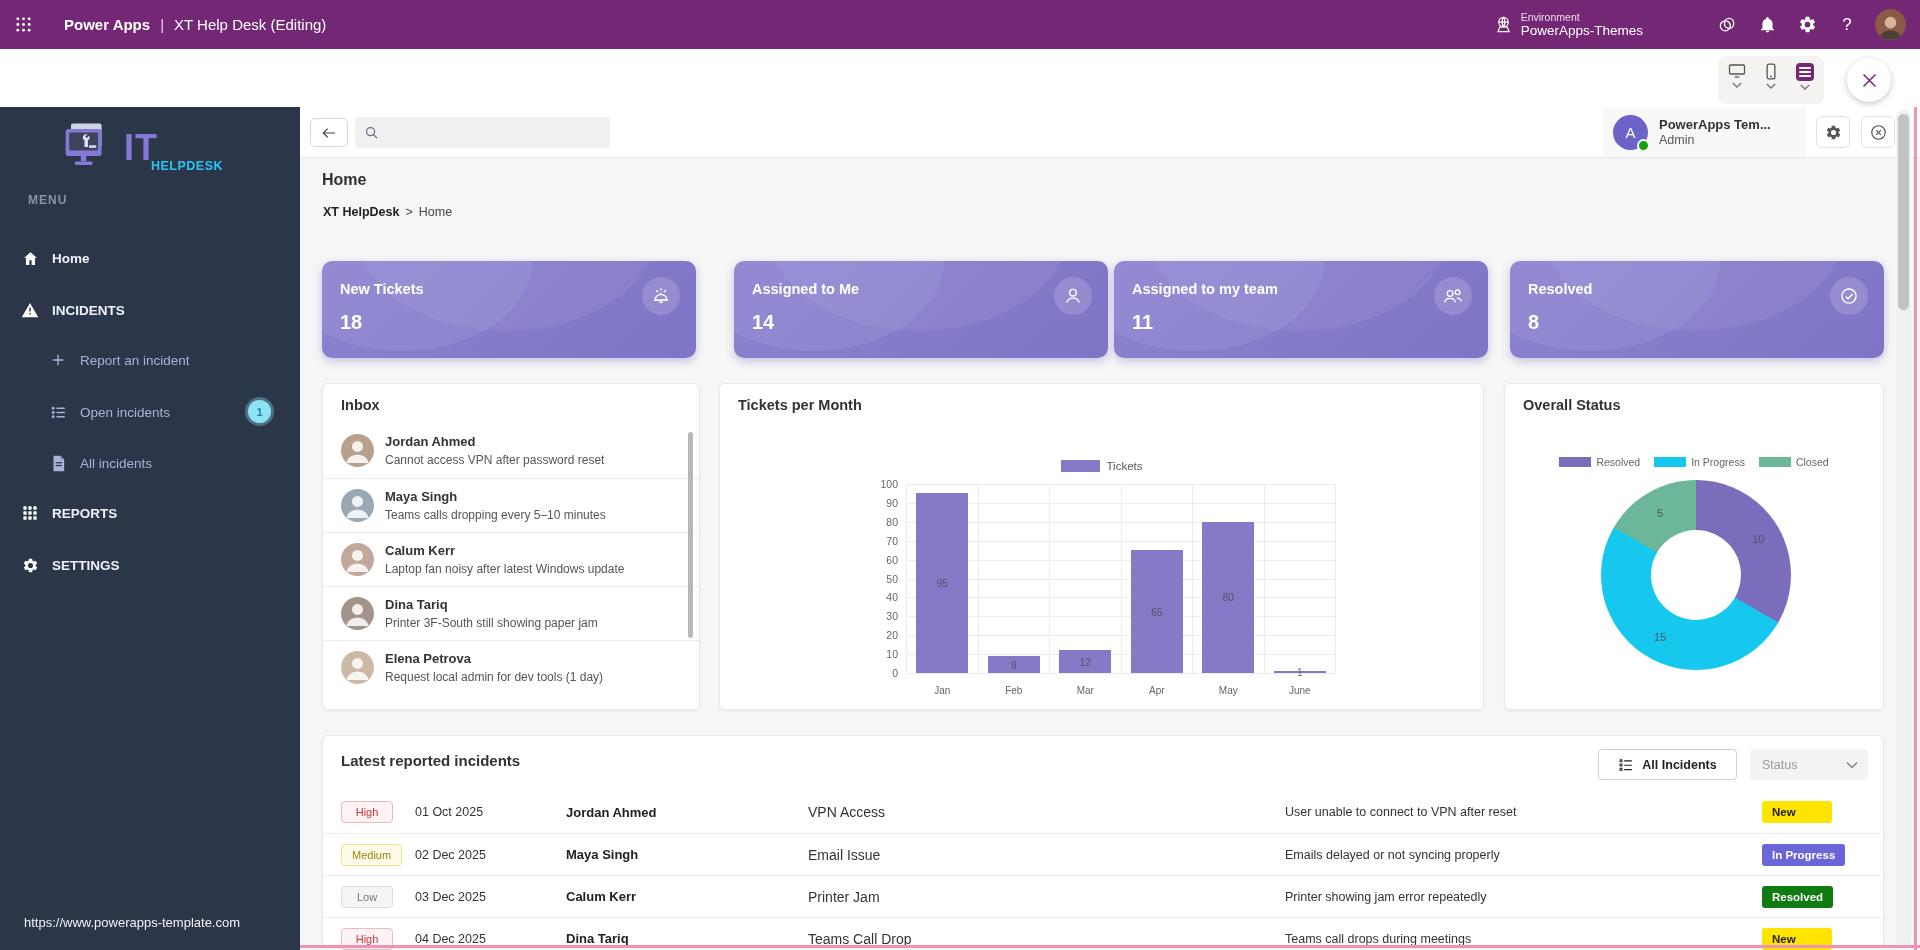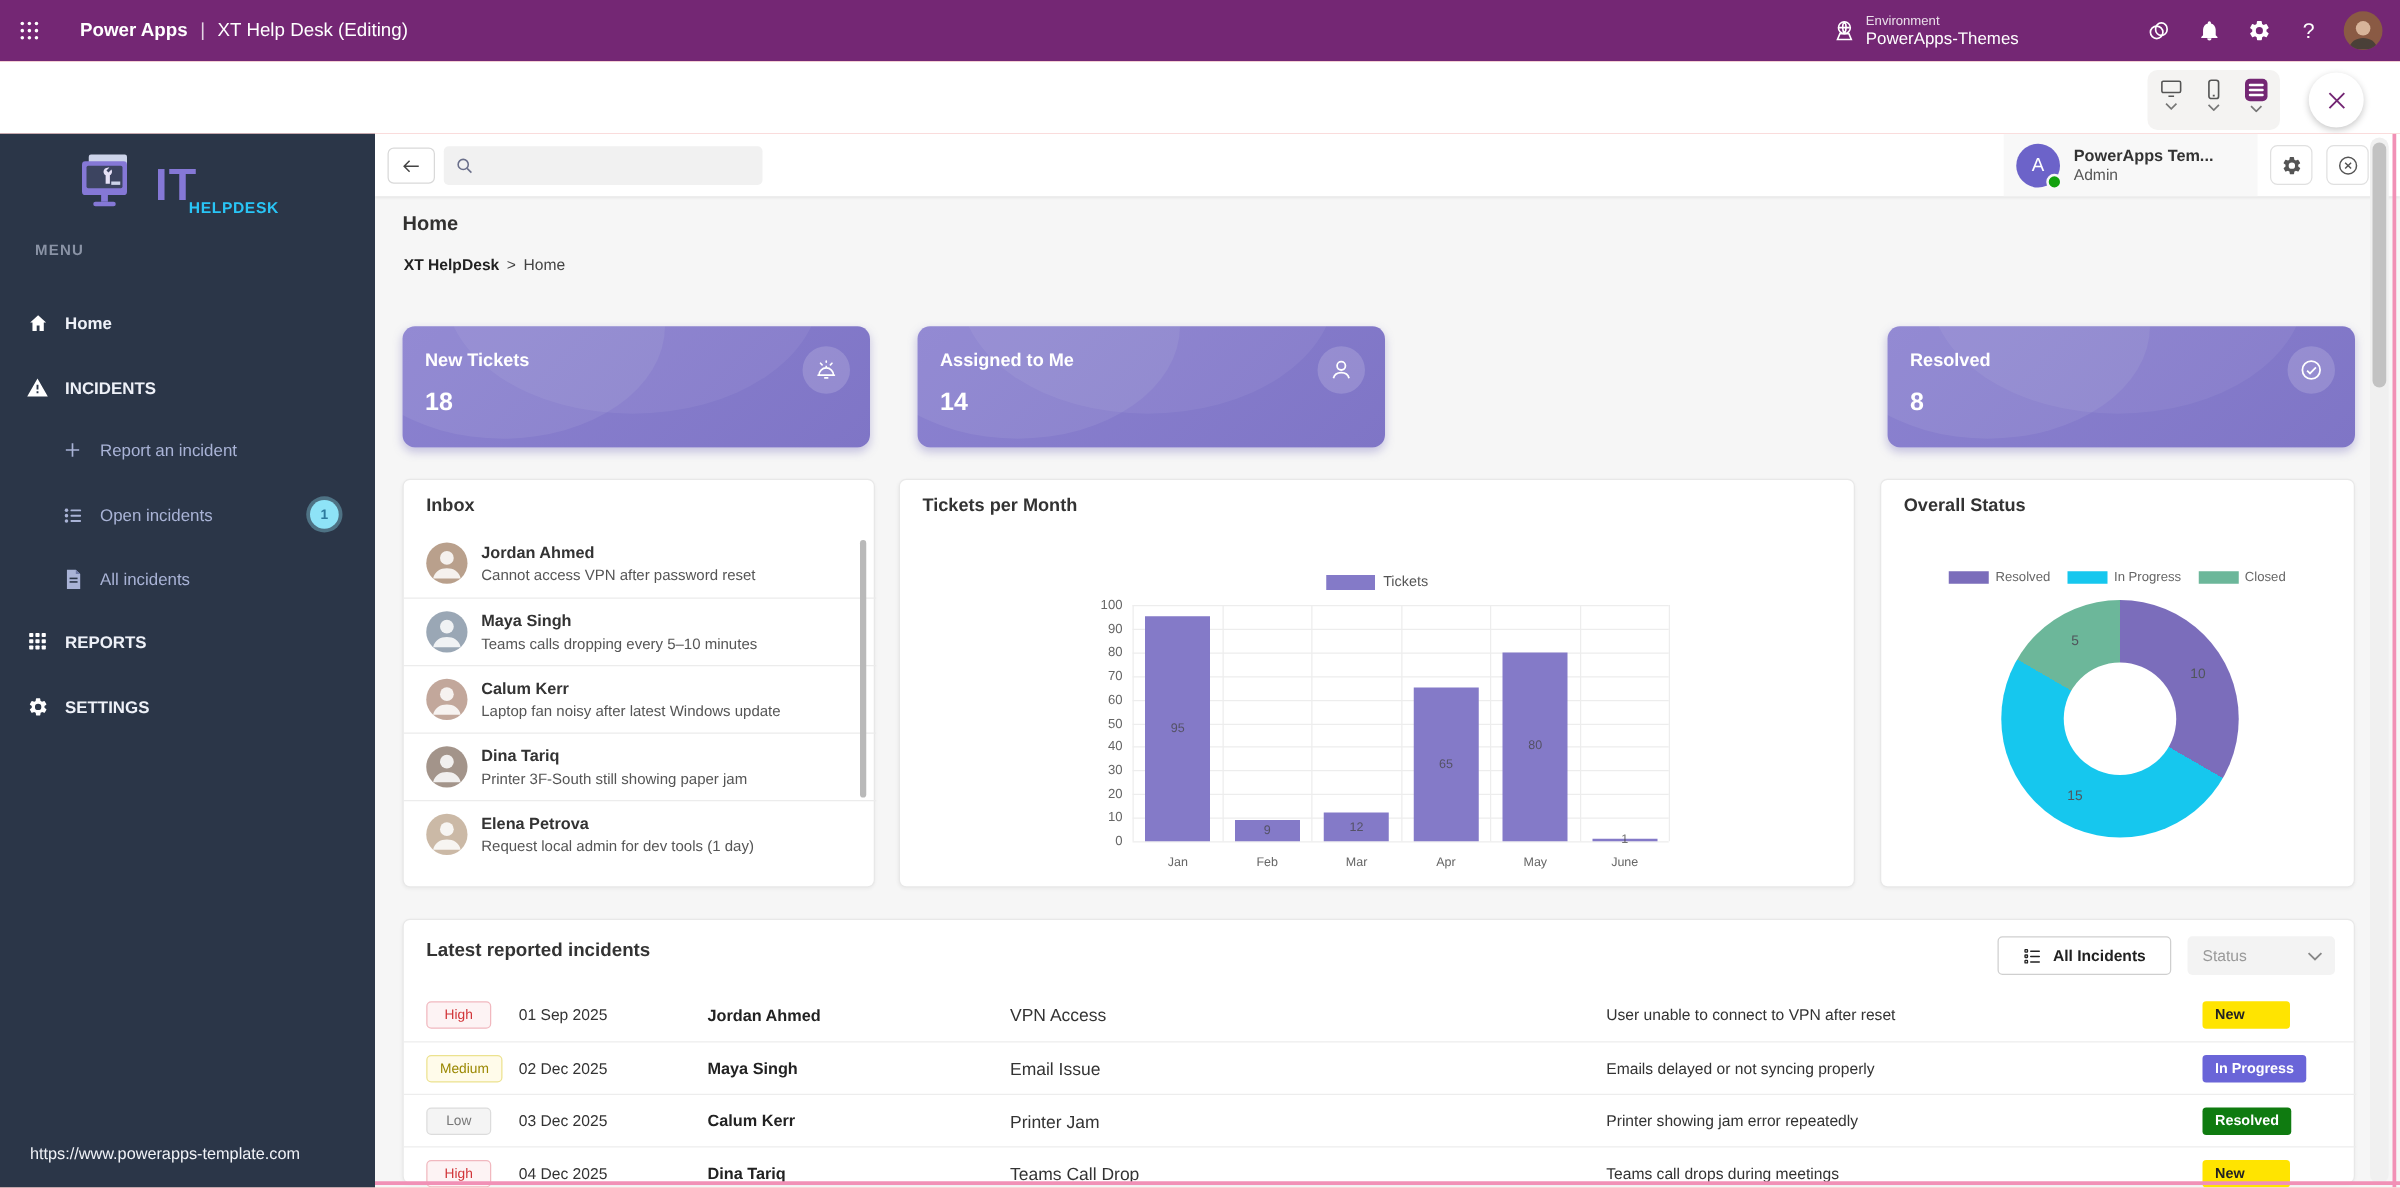--- a/index.html
+++ b/index.html
@@ -8,21 +8,21 @@
   .stage { position:relative; width:1920px; height:950px; background:#ef4444; }
   svg { display:block; }
 
   
   .topbar { position:absolute; left:0; top:0; width:1920px; height:49px; background:var(--topbar,#742774); display:flex; align-items:center; color:#fff; }
   .waffle { width:46px; height:49px; display:flex; align-items:center; justify-content:center; cursor:pointer; }
   .tb-title { font-size:15px; display:flex; gap:10px; align-items:center; margin-left:18px; }
   .tb-brand { font-weight:bold; }
   .tb-sep { opacity:.8; font-weight:300; }
   .tb-right { position:absolute; right:0; top:0; height:49px; display:flex; align-items:center; }
-  .env { display:flex; align-items:center; gap:8px; margin-right:92px; }
+  .env { display:flex; align-items:center; gap:8px; margin-right:64px; }
   .env-labels { line-height:1.15; }
   .env-cap { font-size:10.5px; opacity:.85; }
   .env-name { font-size:13.5px; }
   .tb-icon { width:40px; height:49px; display:flex; align-items:center; justify-content:center; cursor:pointer; }
   .tb-help { font-size:17px; }
   .tb-avatar { width:31px; height:31px; border-radius:50%; background:#8a5a44; margin:0 14px 0 8px; overflow:hidden; position:relative; cursor:pointer; }
   .tb-avatar svg { position:absolute; left:0; top:2px; }
 
   
   .strip { position:absolute; left:0; top:49px; width:1920px; height:58px; background:#fff; }
@@ -389,20 +389,32 @@
           </svg>
       </div>
     </div>
     <div class="stat-card" style="left:418px;margin-left:16px;">
       <div class="sc-label">Assigned to Me</div>
       <div class="sc-value">14</div>
       <div class="sc-icon">
         <svg width="20" height="20" viewBox="0 0 24 24" fill="none" stroke="#fff" stroke-width="1.7">
             <circle cx="12" cy="8" r="4"></circle>
             <path d="M4.5 20c1-4 4-5.5 7.5-5.5s6.5 1.5 7.5 5.5"></path>
+          </svg>
+      </div>
+    </div>
+    <div class="stat-card" style="left:814px;">
+      <div class="sc-label">Assigned to my team</div>
+      <div class="sc-value">11</div>
+      <div class="sc-icon">
+        <svg width="22" height="20" viewBox="0 0 26 24" fill="none" stroke="#fff" stroke-width="1.6">
+            <circle cx="9.5" cy="9" r="3.4"></circle>
+            <path d="M3 19.5c.8-3.2 3.4-4.6 6.5-4.6s5.7 1.4 6.5 4.6"></path>
+            <circle cx="18.5" cy="7.5" r="2.8"></circle>
+            <path d="M17.5 14.5c2.9 0 5 1.3 5.7 4"></path>
           </svg>
       </div>
     </div>
     <div class="stat-card" style="left:1210px;">
       <div class="sc-label">Resolved</div>
       <div class="sc-value">8</div>
       <div class="sc-icon">
         <svg width="20" height="20" viewBox="0 0 24 24" fill="none" stroke="#fff" stroke-width="1.7">
             <circle cx="12" cy="12" r="8.5"></circle>
             <path d="M8 12.5l2.8 2.8L16.5 9.5"></path>
@@ -576,21 +588,21 @@
       </div>
       <div class="inc-status-dd">
         <span>Status</span>
         <svg width="12" height="8" viewBox="0 0 14 9" fill="none" stroke="#888" stroke-width="1.7">
             <path d="M1 1.5l6 6 6-6"></path>
           </svg>
       </div>
       <div class="inc-rows">
           <div class="inc-row">
             <span class="cell-sev"><span class="sev sev-high">High</span></span>
-            <span class="cell-date">01 Sep 2025</span>
+            <span class="cell-date">01 Oct 2025</span>
             <span class="cell-name">Jordan Ahmed</span>
             <span class="cell-issue">VPN Access</span>
             <span class="cell-desc">User unable to connect to VPN after reset</span>
             <span class="cell-stat"><span class="stb st-new">New</span></span>
           </div>
           <div class="inc-row">
             <span class="cell-sev"><span class="sev sev-medium">Medium</span></span>
             <span class="cell-date">02 Dec 2025</span>
             <span class="cell-name">Maya Singh</span>
             <span class="cell-issue">Email Issue</span>

